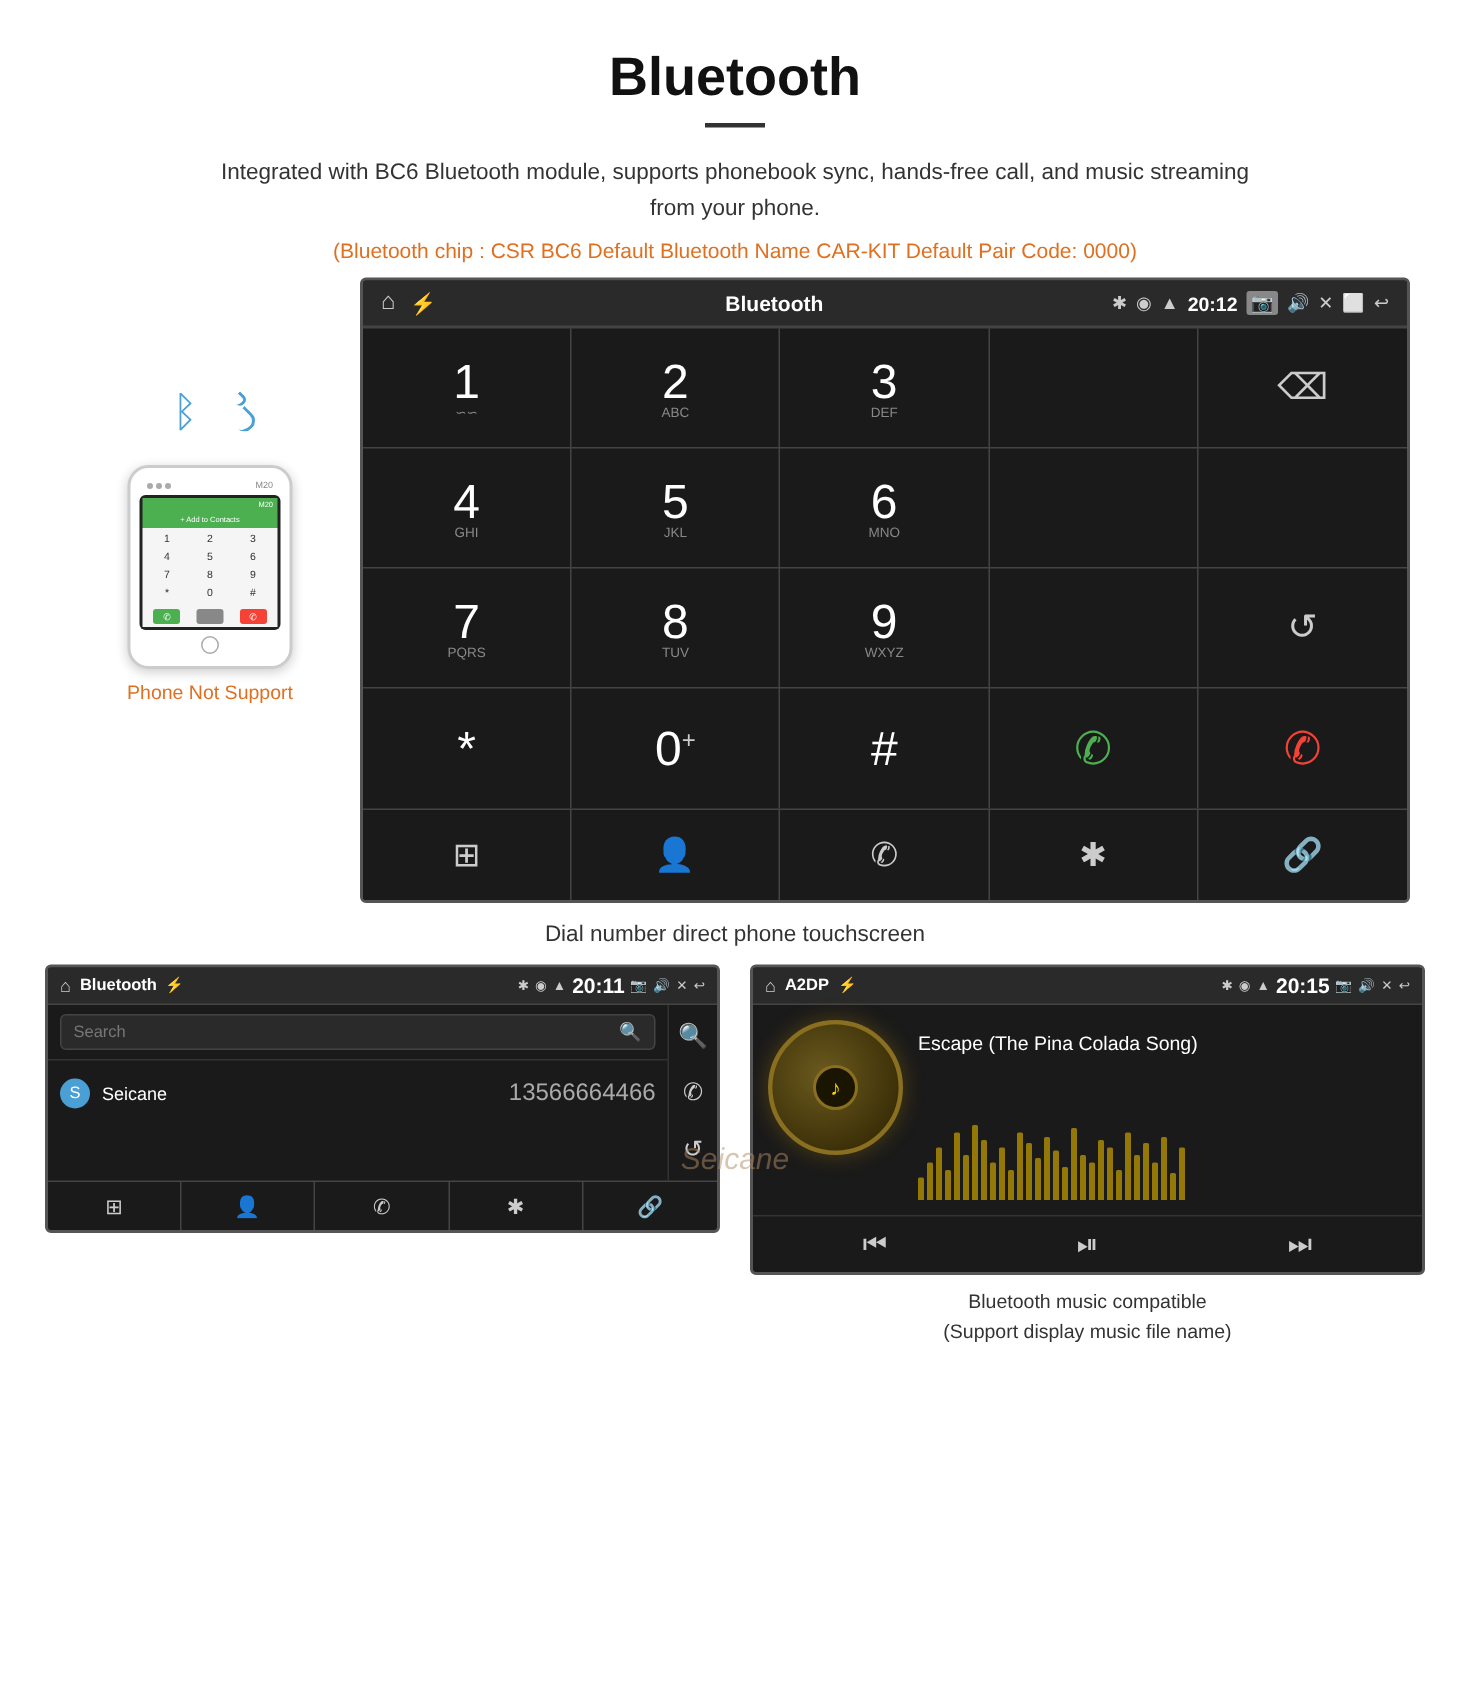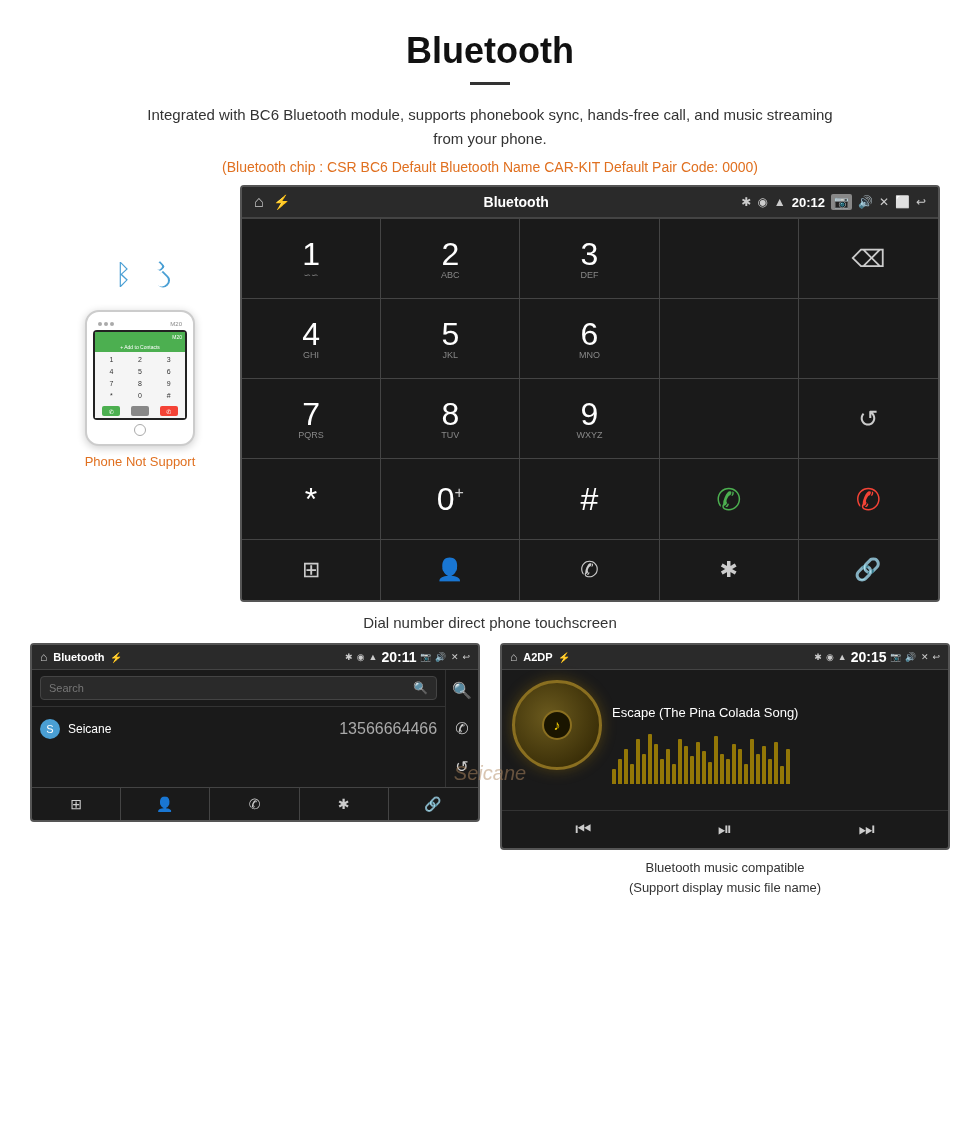--- a/index.html
+++ b/index.html
@@ -447,21 +447,21 @@
     }
     .music-bt-icon {
       font-size: 14px;
       color: #ffd700;
     }
 
     .music-info {
       flex: 1;
       display: flex;
       flex-direction: column;
-      justify-content: center;
+      justify-content: space-between;
     }
     .music-title {
       color: #fff;
       font-size: 13px;
       margin-bottom: 6px;
       margin-top: 8px;
     }
 
     .music-visualizer {
       display: flex;

